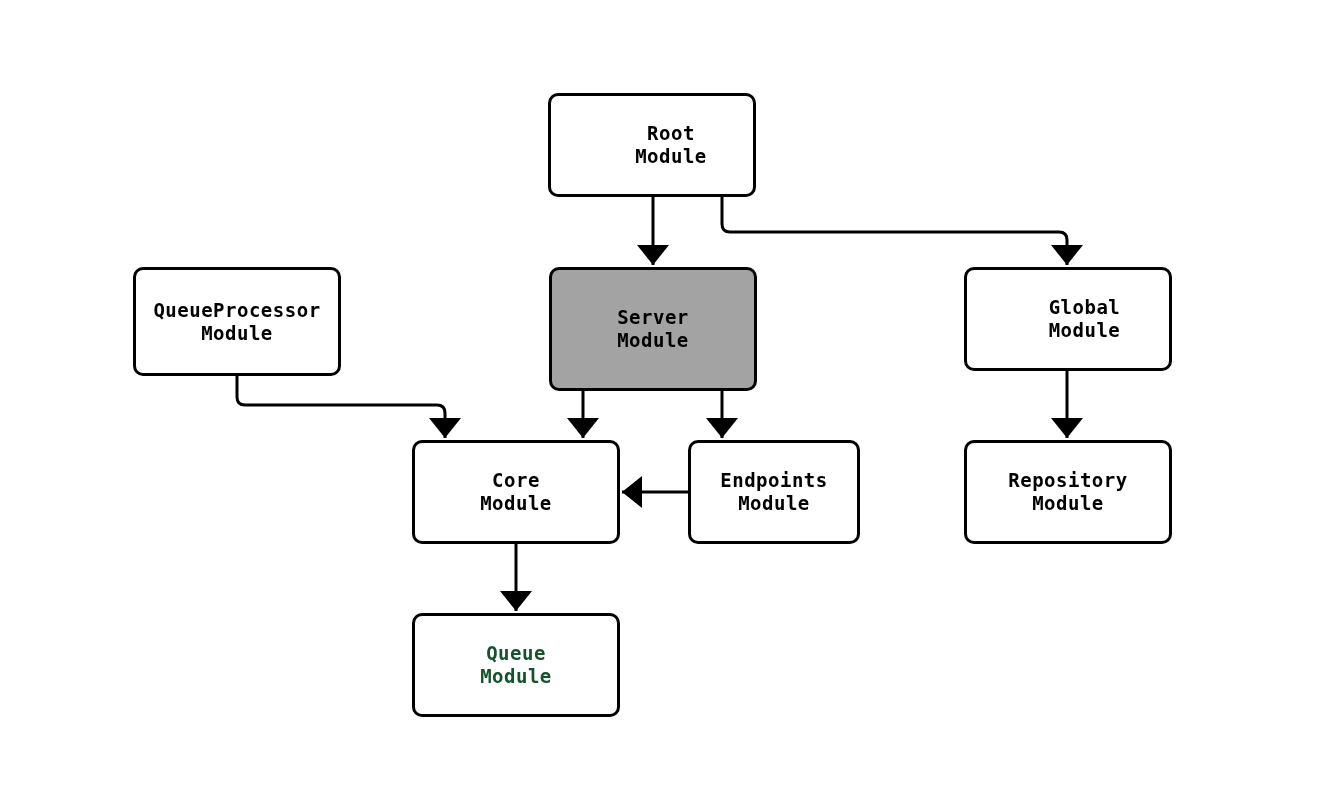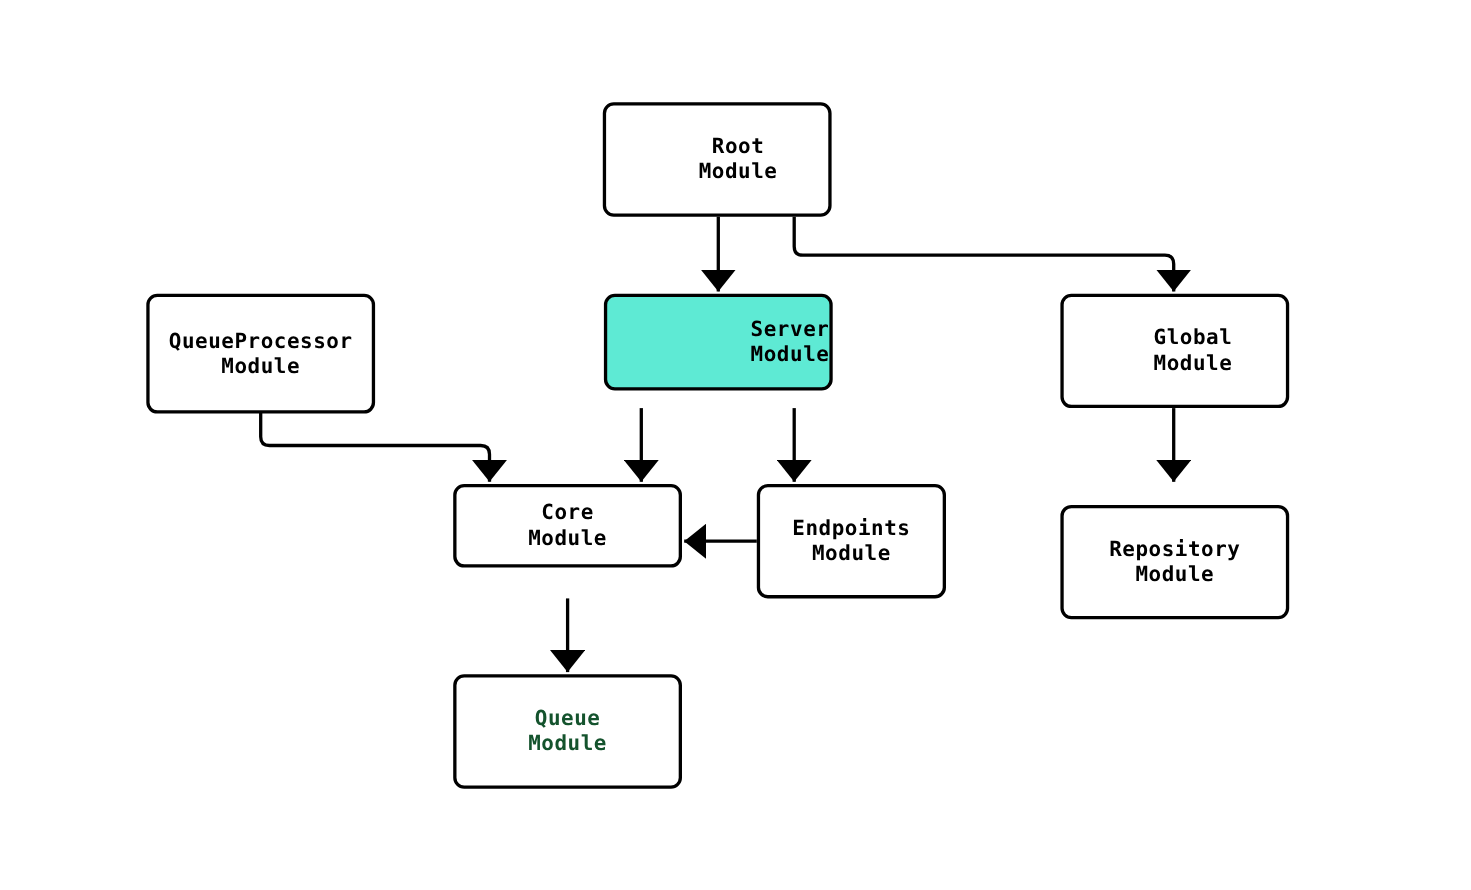--- a/index.html
+++ b/index.html
@@ -70,37 +70,37 @@
   </svg>
   <div id="node-layer">
       <div class="node" style="left: 548px; top: 93px; width: 208px; height: 104px; border-color: rgb(0, 0, 0); background: rgb(255, 255, 255); color: rgb(0, 0, 0); padding-left: 38px;">
         <span>Root</span>
         <span>Module</span>
       </div>
       <div class="node" style="left: 133px; top: 267px; width: 208px; height: 109px; border-color: rgb(0, 0, 0); background: rgb(255, 255, 255); color: rgb(0, 0, 0);">
         <span>QueueProcessor</span>
         <span>Module</span>
       </div>
-      <div class="node" style="left: 549px; top: 267px; width: 208px; height: 88px; border-color: rgb(0, 0, 0); background: #5eead4; color: rgb(0, 0, 0); align-items: flex-end;">
+      <div class="node" style="left: 549px; top: 267px; width: 208px; height: 124px; border-color: rgb(0, 0, 0); background: #a3a3a3; color: rgb(0, 0, 0);">
         <span>Server</span>
         <span>Module</span>
       </div>
       <div class="node" style="left: 964px; top: 267px; width: 208px; height: 104px; border-color: rgb(0, 0, 0); background: rgb(255, 255, 255); color: rgb(0, 0, 0); padding-left: 33px;">
         <span>Global</span>
         <span>Module</span>
       </div>
-      <div class="node" style="left: 412px; top: 440px; width: 208px; height: 76px; border-color: rgb(0, 0, 0); background: rgb(255, 255, 255); color: rgb(0, 0, 0);">
+      <div class="node" style="left: 412px; top: 440px; width: 208px; height: 104px; border-color: rgb(0, 0, 0); background: rgb(255, 255, 255); color: rgb(0, 0, 0);">
         <span>Core</span>
         <span>Module</span>
       </div>
       <div class="node" style="left: 688px; top: 440px; width: 172px; height: 104px; border-color: rgb(0, 0, 0); background: rgb(255, 255, 255); color: rgb(0, 0, 0);">
         <span>Endpoints</span>
         <span>Module</span>
       </div>
-      <div class="node" style="left: 964px; top: 440px; width: 208px; height: 104px; border-color: rgb(0, 0, 0); background: rgb(255, 255, 255); color: rgb(0, 0, 0); margin-top: 19px;">
+      <div class="node" style="left: 964px; top: 440px; width: 208px; height: 104px; border-color: rgb(0, 0, 0); background: rgb(255, 255, 255); color: rgb(0, 0, 0);">
         <span>Repository</span>
         <span>Module</span>
       </div>
       <div class="node" style="left: 412px; top: 613px; width: 208px; height: 104px; border-color: rgb(0, 0, 0); background: rgb(255, 255, 255); color: #14532d;">
         <span>Queue</span>
         <span>Module</span>
       </div>
     </div>
 </div>
 

